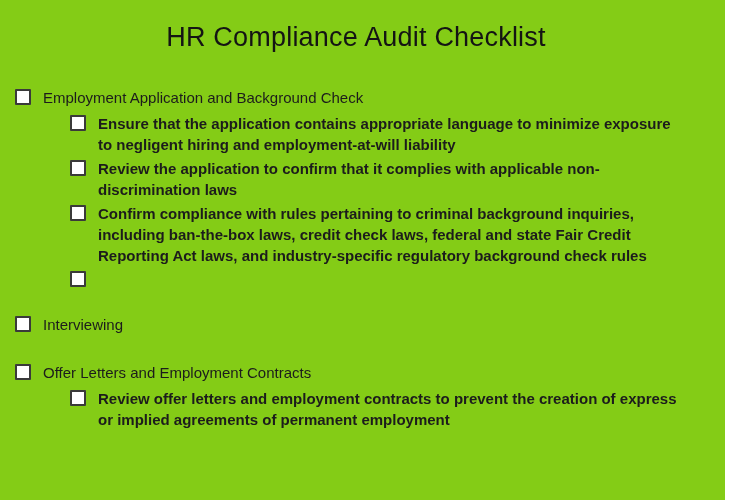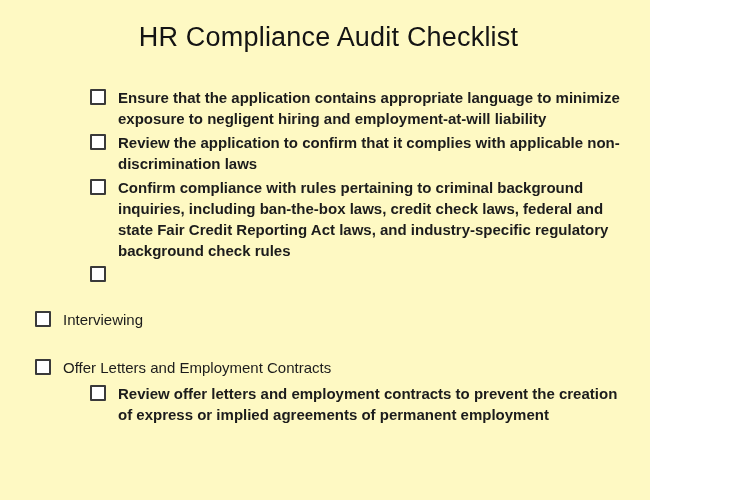--- a/index.html
+++ b/index.html
@@ -3,25 +3,25 @@
 <meta charset="utf-8">
 <style>
   html, body {
     margin: 0;
     padding: 0;
     background: #ffffff;
     font-family: "Liberation Sans", "DejaVu Sans", sans-serif;
     color: #1c1c1c;
   }
   .page {
-    width: 650px;
+    width: 725px;
     height: 500px;
     box-sizing: border-box;
-    padding: 16px 28px 10px 35px;
-    background: #fef9c3;
+    padding: 16px 28px 10px 15px;
+    background: #84cc16;
     overflow: hidden;
   }
   .title {
     font-size: 27px;
     font-weight: 400;
     text-align: center;
     margin: 6px 0 34px 0;
     letter-spacing: 0.2px;
     color: #141414;
   }
@@ -61,20 +61,24 @@
   }
 </style>
 </head>
 <body>
 
 <div class="page">
 
   <h1 class="title">HR Compliance Audit Checklist</h1>
 
   <div class="section">
+    <div class="row section-header">
+      <span class="cb"></span>
+      <span class="label">Employment Application and Background Check</span>
+    </div>
     <div class="sub-items">
       <div class="row">
         <span class="cb"></span>
         <span class="item-text">Ensure that the application contains appropriate language to minimize exposure to negligent hiring and employment-at-will liability</span>
       </div>
       <div class="row">
         <span class="cb"></span>
         <span class="item-text">Review the application to confirm that it complies with applicable non-discrimination laws</span>
       </div>
       <div class="row">

